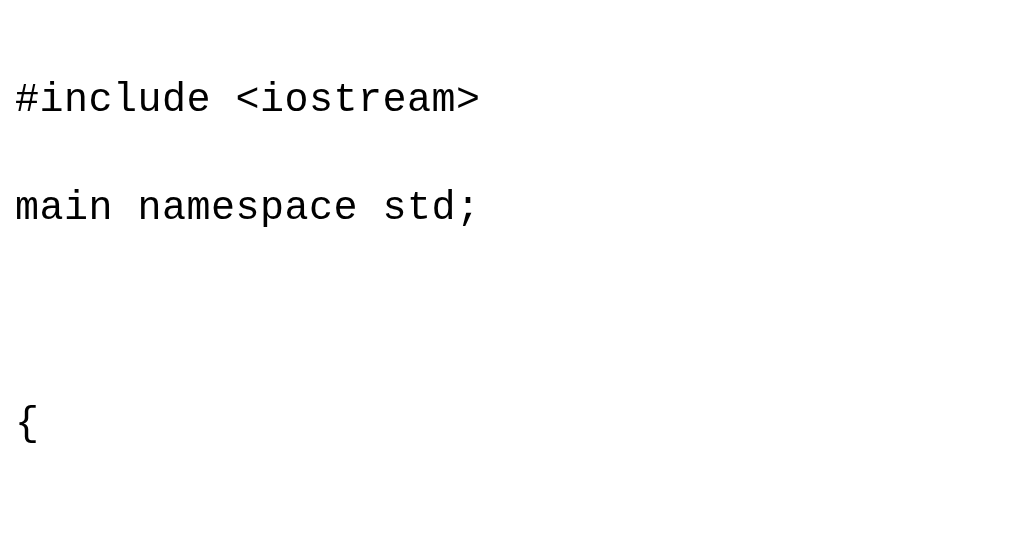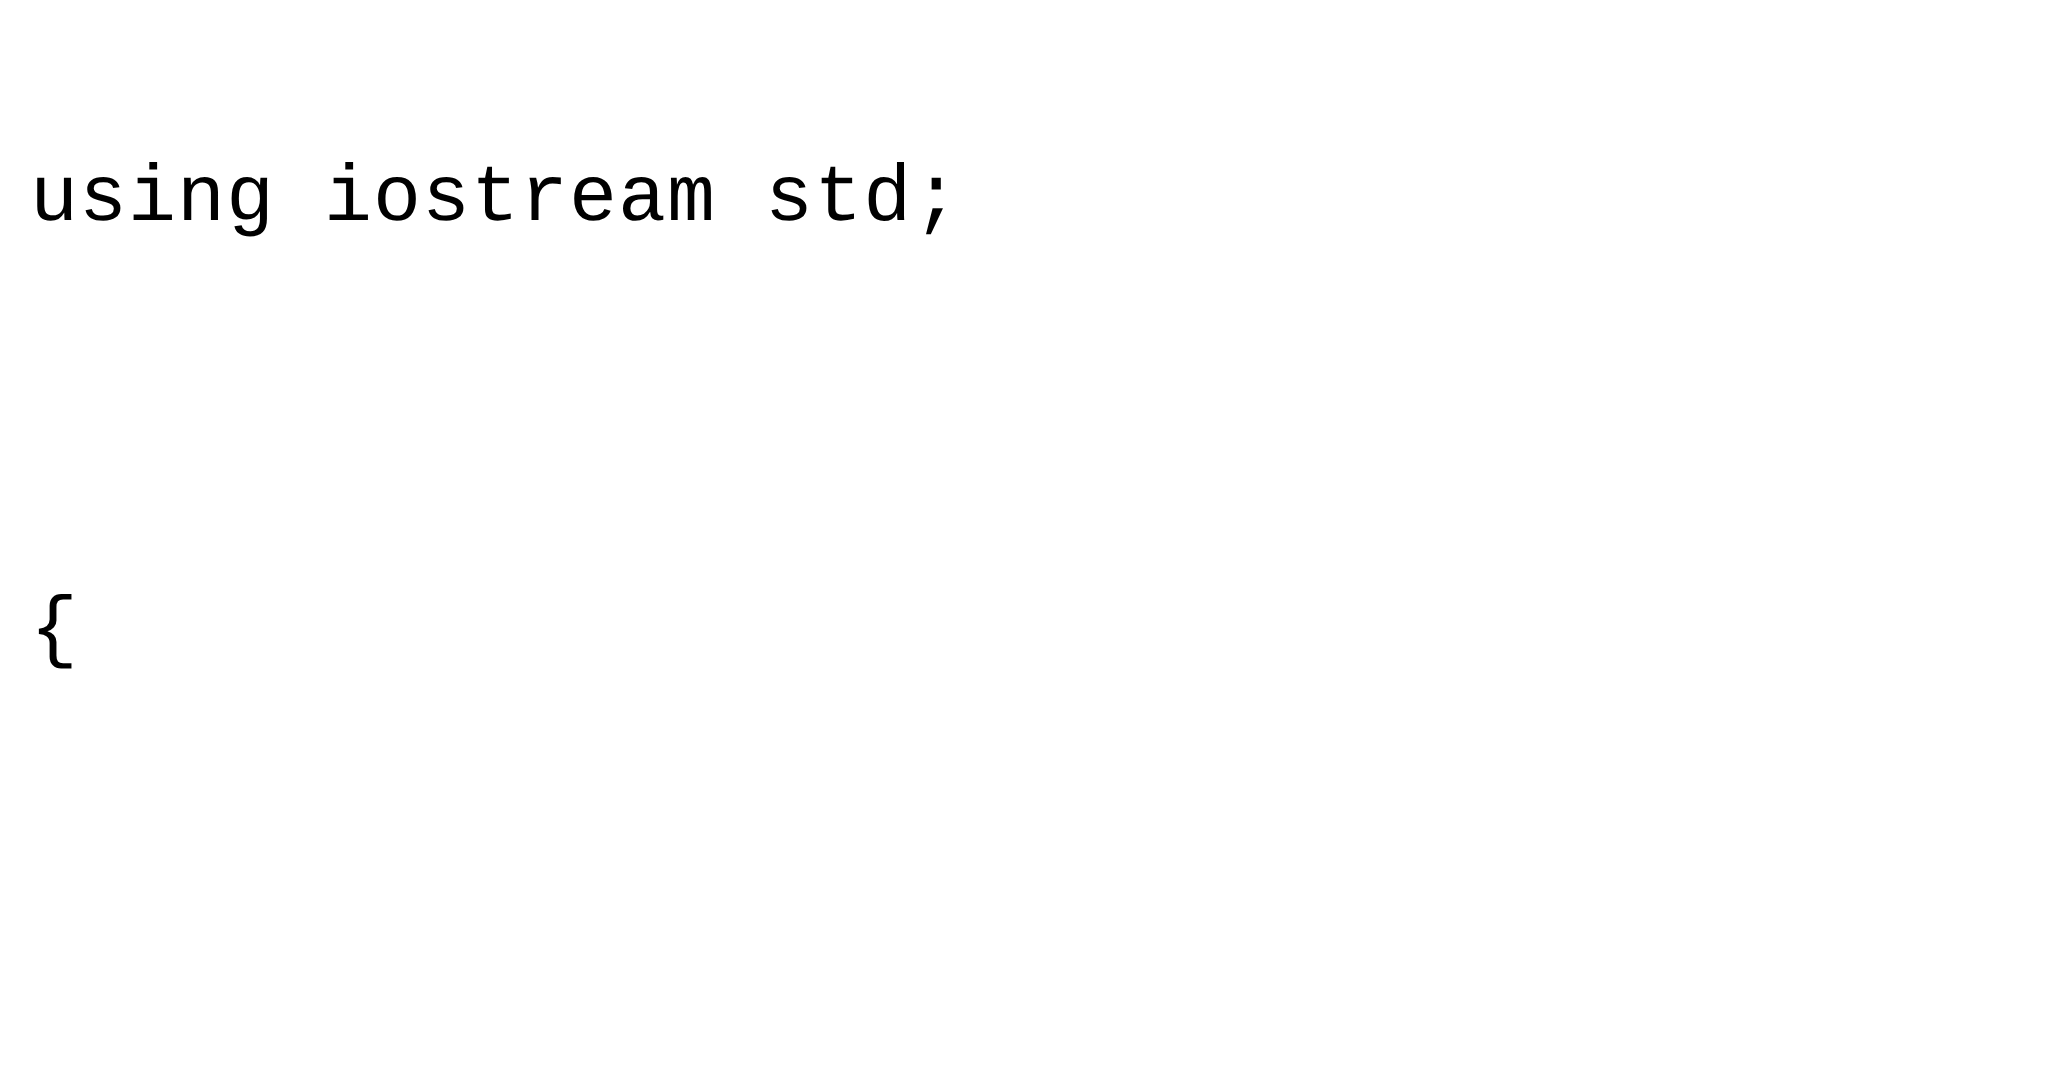--- a/index.html
+++ b/index.html
@@ -23,20 +23,21 @@
     }
     .line {
       display: block;
       min-height: 1.35em;
     }
   </style>
 </head>
 <body>
 
 <div class="code-container">
-<span class="line">using iostream std;</span>
+<span class="line">#include &lt;iostream&gt;</span>
+<span class="line">main namespace std;</span>
 <span class="line"></span>
 <span class="line">{</span>
 
 
 
 
 </div>
 
 </body></html>

